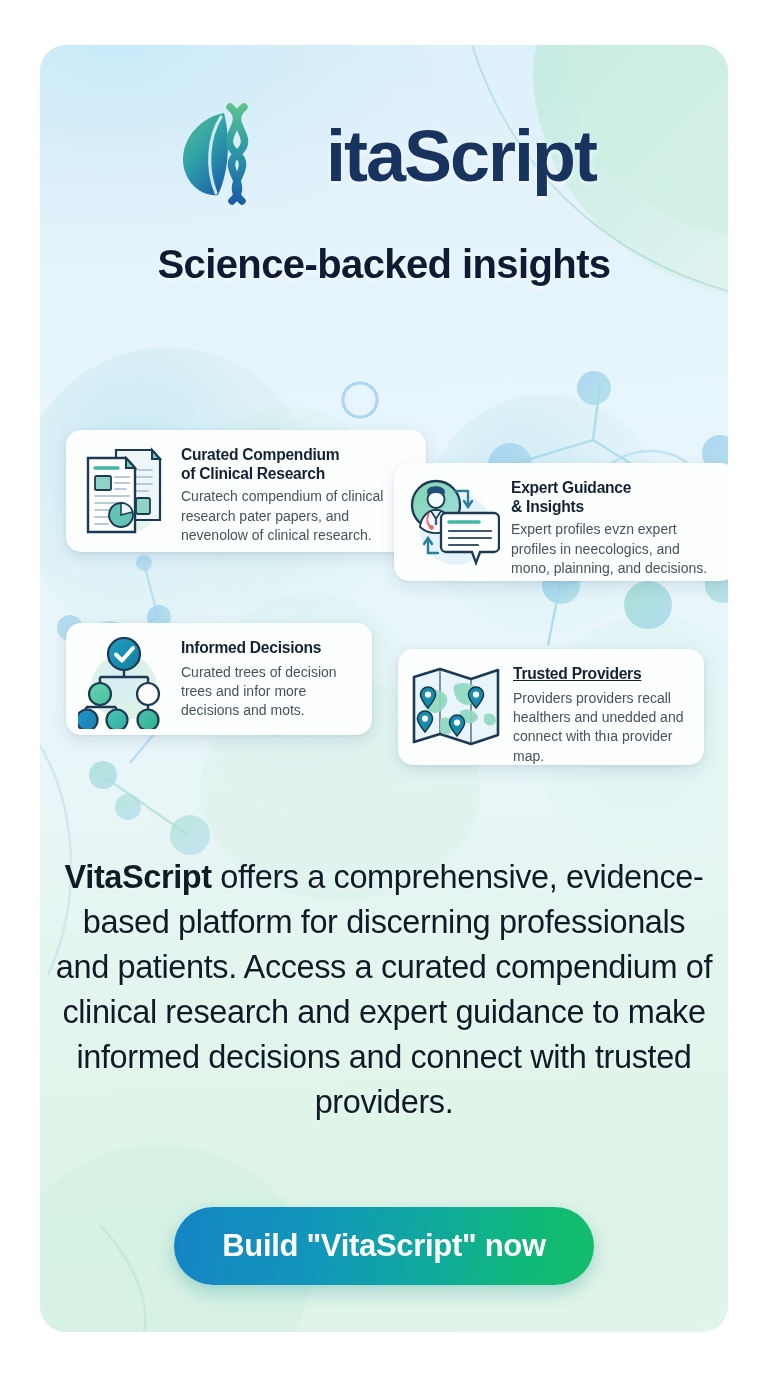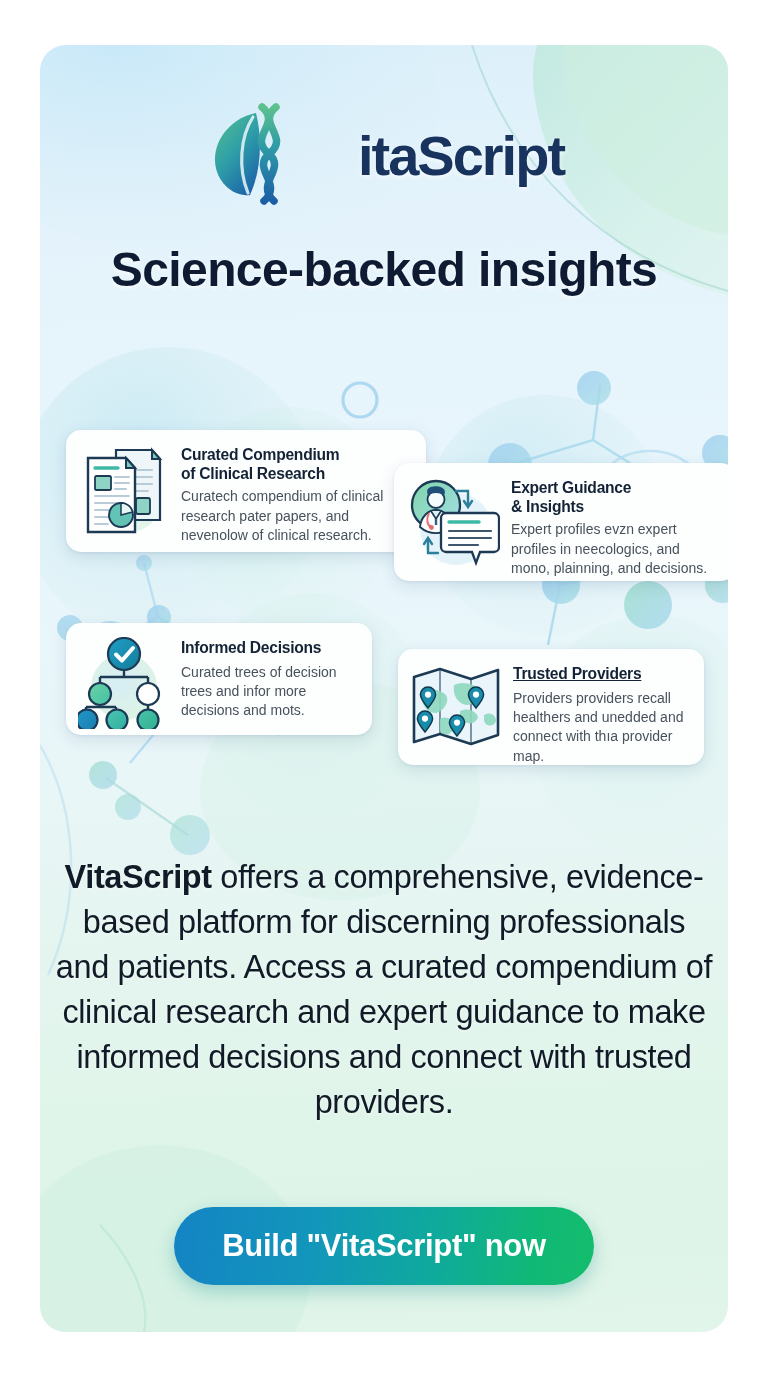--- a/index.html
+++ b/index.html
@@ -28,31 +28,31 @@
   .bg-layer { position:absolute; inset:0; pointer-events:none; }
   svg.bg { position:absolute; inset:0; width:100%; height:100%; display:block; }
 
   
   #logo-row {
     position:absolute; left:0; top:52px; width:100%;
     display:flex; align-items:center; justify-content:center;
   }
   #brand-mark { width:104px; height:118px; margin-right:2px; flex:0 0 auto; }
   #brand-wordmark {
-    font-size:56px; font-weight:bold; letter-spacing:-2px;
+    font-size:72px; font-weight:bold; letter-spacing:-2px;
     color:#17335e; line-height:1;
     text-shadow:0 2px 5px rgba(255,255,255,.75);
     margin-left:48px;
   }
 
   
   #headline {
     position:absolute; left:0; top:195px; width:100%;
     text-align:center;
-    font-size:48px; font-weight:bold; line-height:1.23;
+    font-size:40px; font-weight:bold; line-height:1.23;
     color:#0e1b33; letter-spacing:-.6px;
     text-shadow:0 2px 4px rgba(255,255,255,.8);
   }
 
   
   .card {
     position:absolute;
     background:#fdfefe;
     border-radius:15px;
     box-shadow:0 5px 16px rgba(40,80,120,.13), 0 1px 3px rgba(40,80,120,.09);

